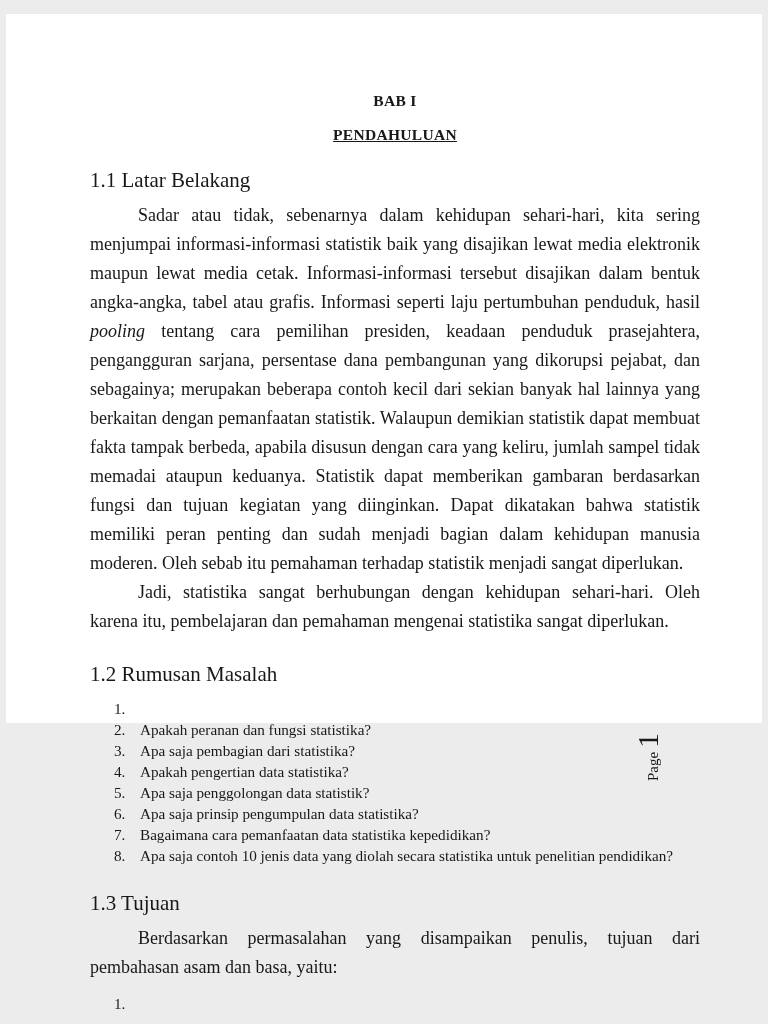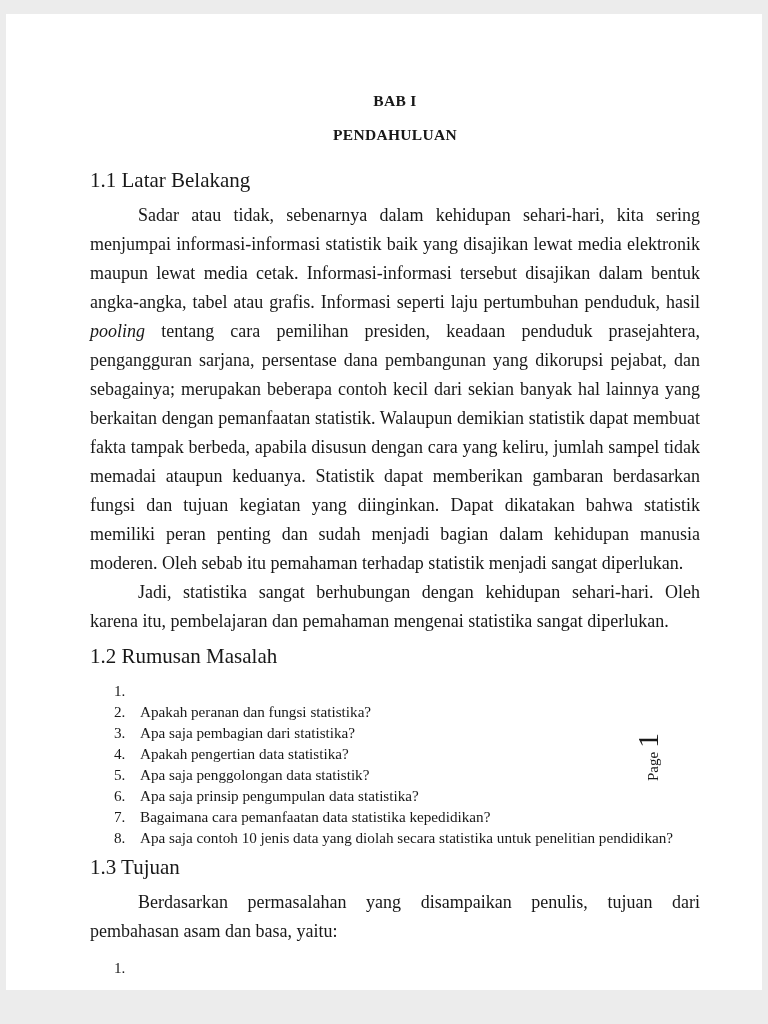--- a/index.html
+++ b/index.html
@@ -9,48 +9,48 @@
     width: 768px;
     height: 1024px;
     overflow: hidden;
     font-family: "Liberation Serif", "DejaVu Serif", serif;
     color: #181818;
   }
   .sheet {
     position: relative;
     background: #ffffff;
     width: 756px;
-    height: 976px;
+    height: 709px;
     margin: 14px 6px 34px 6px;
     box-sizing: border-box;
     padding: 78px 62px 40px 84px;
   }
   .chapter-title, .chapter-subtitle {
     text-align: center;
     font-weight: bold;
     font-size: 15.5px;
     letter-spacing: 0.3px;
   }
   .chapter-title { margin-bottom: 16px; }
-  .chapter-subtitle { margin-bottom: 24px; }
+  .chapter-subtitle { margin-bottom: 24px; text-decoration: underline; }
   .section-heading {
     font-weight: normal;
     font-size: 21px;
     margin-bottom: 8px;
   }
   .para {
     font-size: 18px;
     line-height: 29px;
     text-align: justify;
     text-indent: 48px;
     margin: 0;
   }
   .italic { font-style: italic; }
   .sec { margin-bottom: 0; }
-  .sec-gap { margin-top: 8px; }
+  .sec-gap { margin-top: 26px; }
   ol.qlist {
     list-style: none;
     margin: 12px 0 0 0;
     padding: 0 0 0 24px;
   }
   ol.qlist li {
     font-size: 15.2px;
     line-height: 19px;
     display: flex;
     margin-bottom: 2px;

